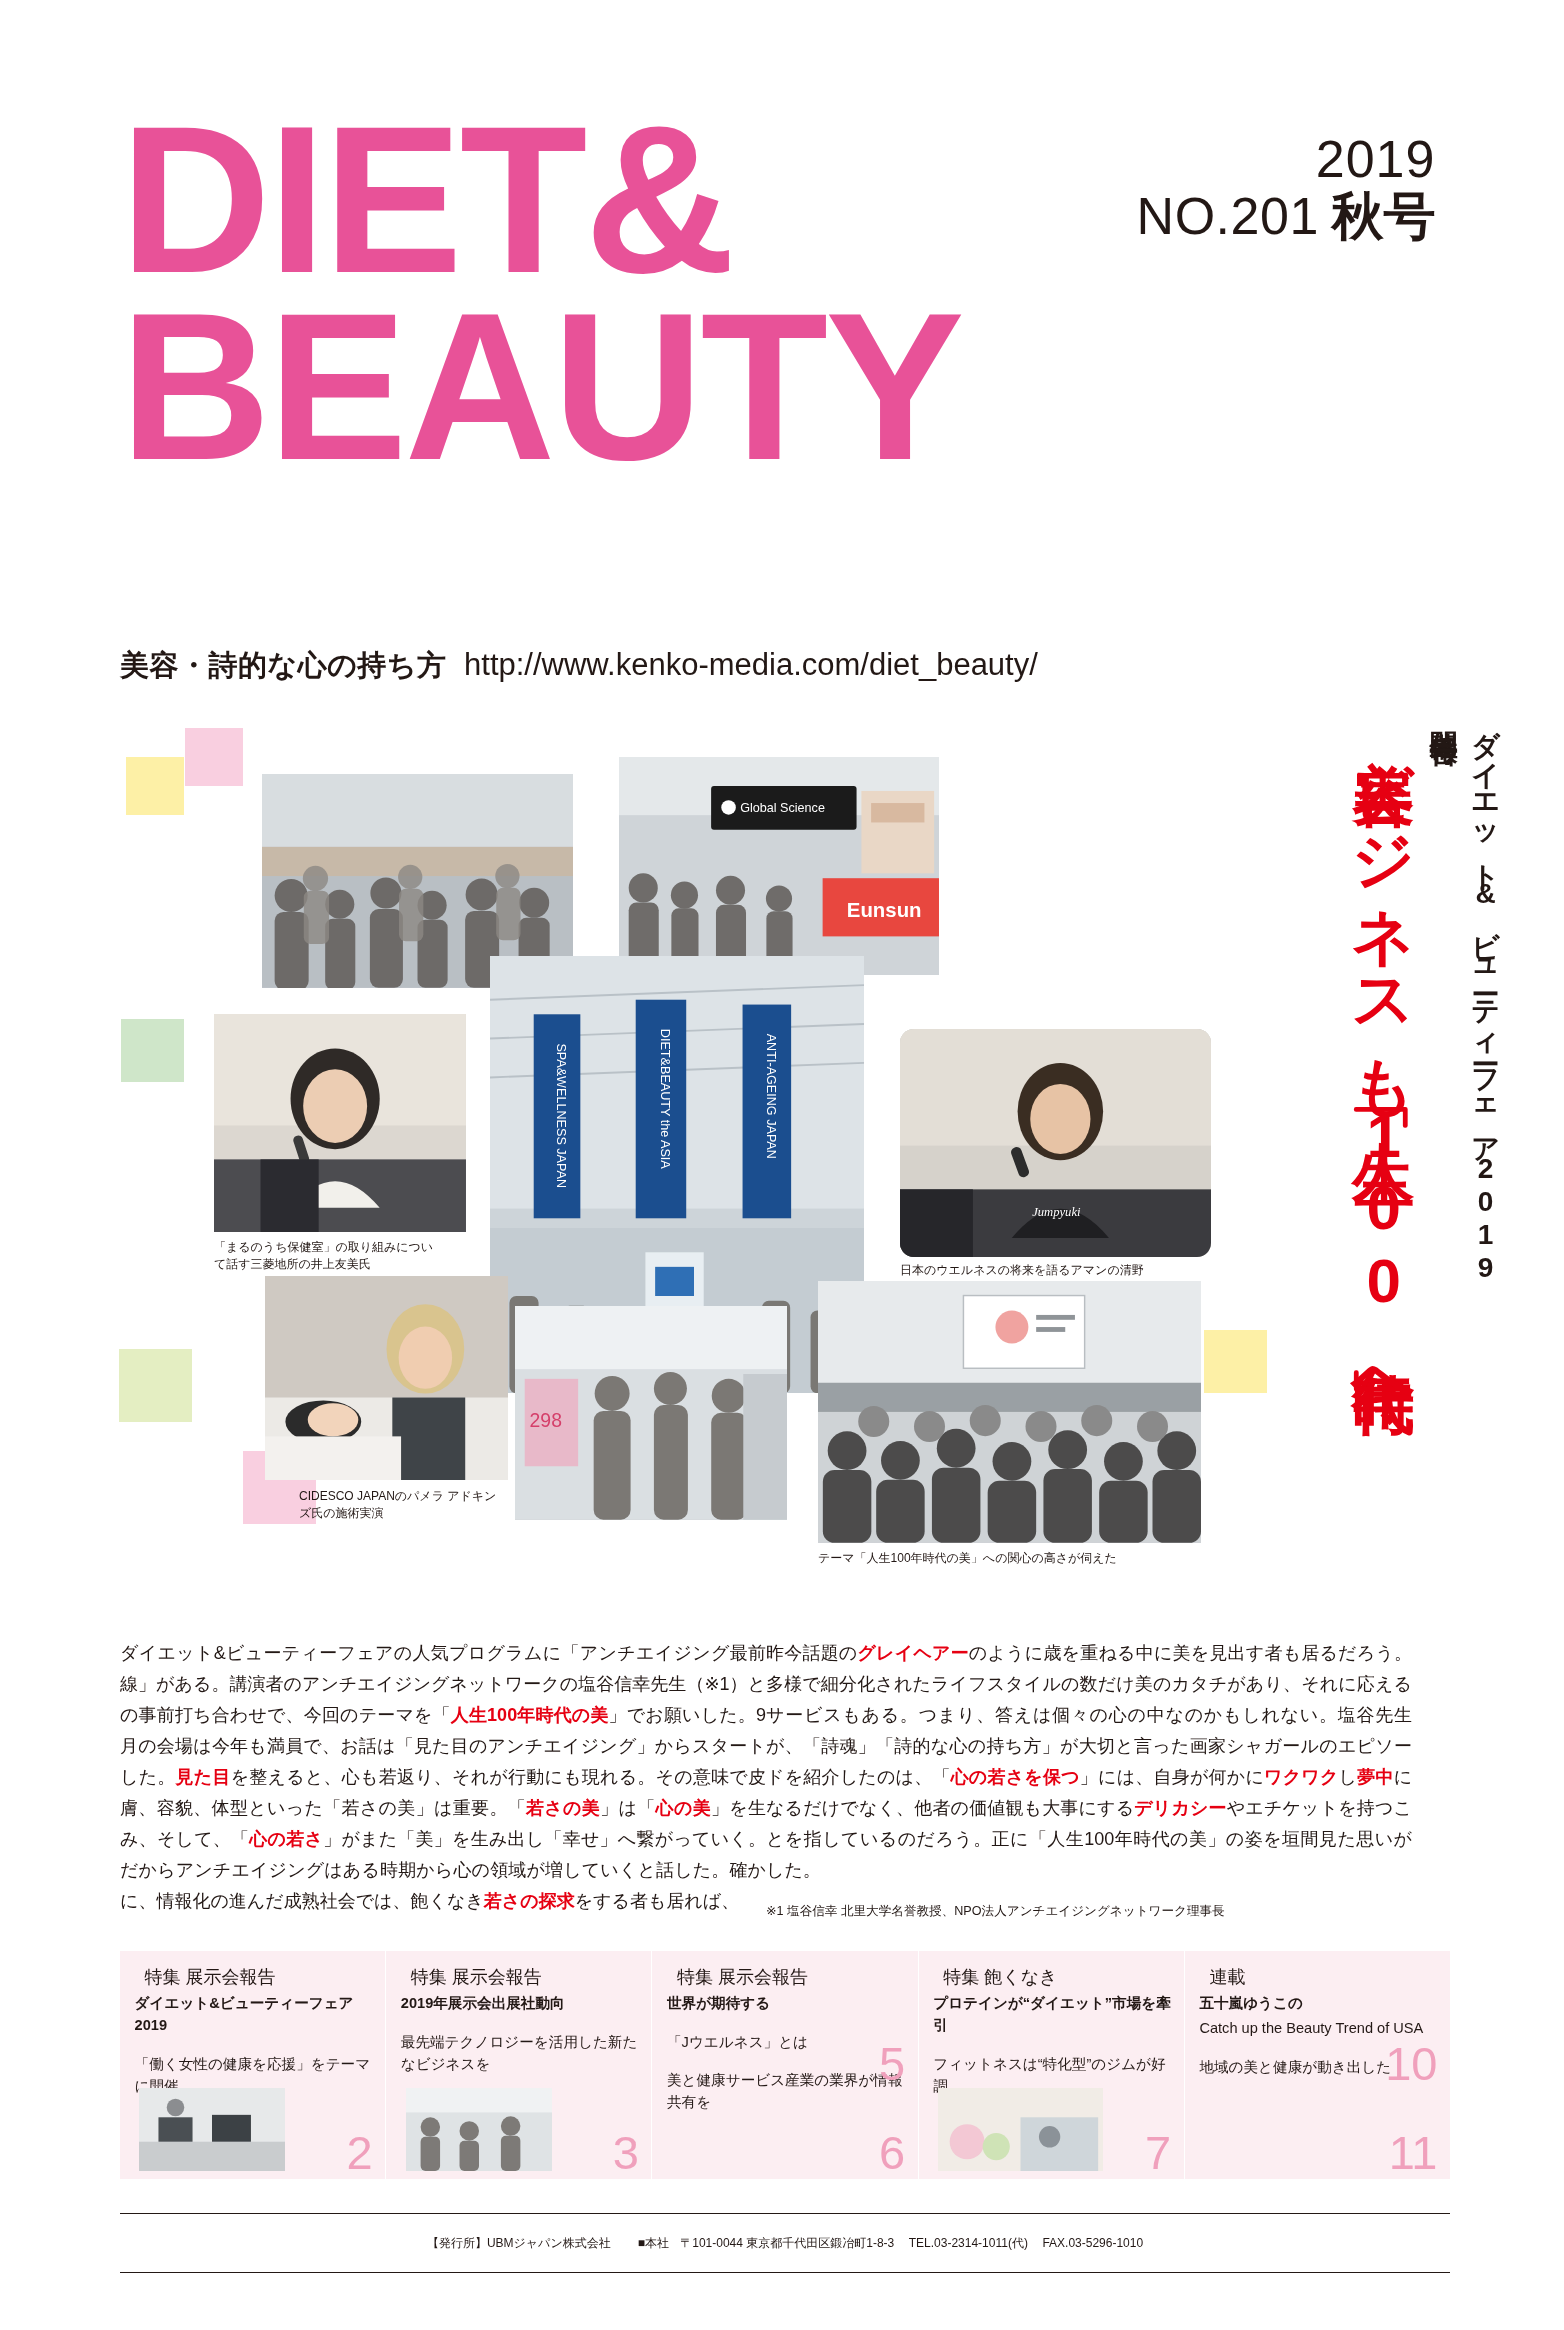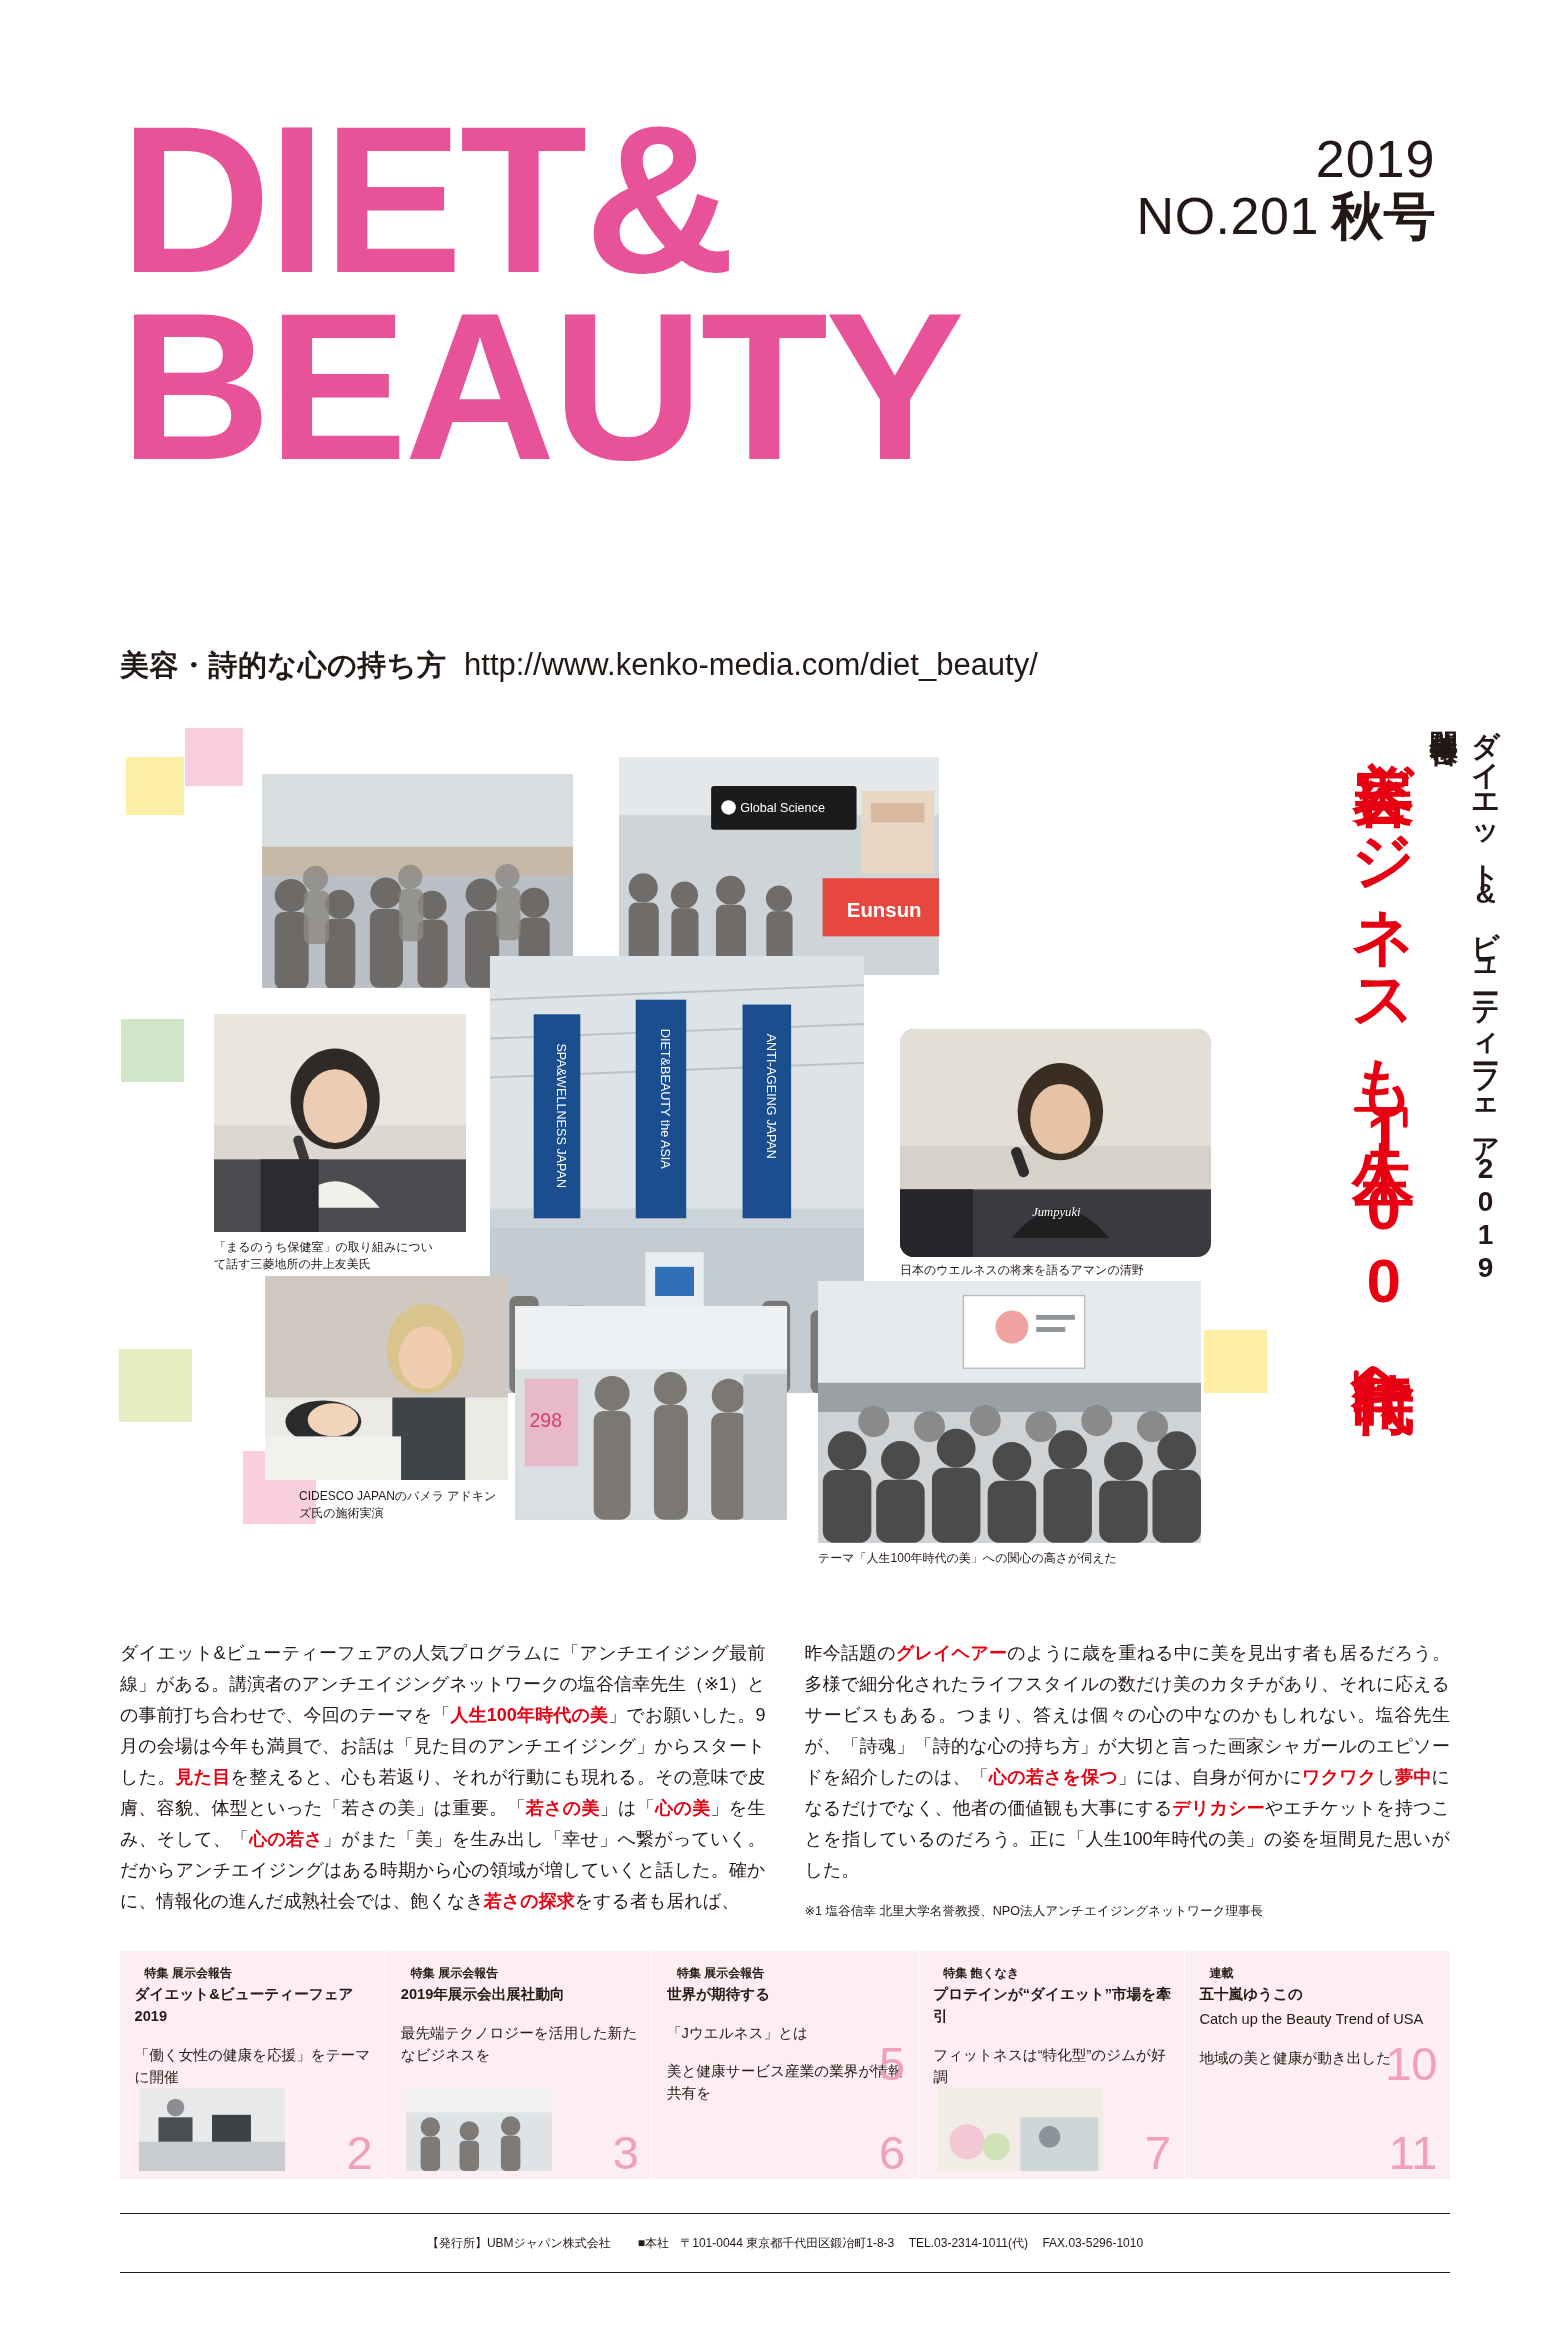--- a/index.html
+++ b/index.html
@@ -75,34 +75,34 @@
     writing-mode:vertical-rl;
     text-orientation:upright;
     font-weight:700;
     letter-spacing:2.9px;
     line-height:1.08;
   }
   .vtext.small{font-size:28px;color:#231815;margin-left:11.6px;letter-spacing:1.9px;}
   .vtext.big{font-size:62px;color:#e60012;margin-left:8.7px;letter-spacing:3.9px;}
 
   
-  .body-cols{position:absolute;left:120px;top:1638px;width:1330px;display:flex;gap:39px;}
+  .body-cols{position:absolute;left:120px;top:1638px;width:1330px;display:flex;}
   .col{width:646px;font-size:18px;line-height:1.72;text-align:justify;}
   .col p{margin:0;}
   .red{color:#e60012;font-weight:700;}
   .note{font-size:12.6px;margin-top:16.5px;line-height:1.5;}
 
   
   .index{
     position:absolute;left:120px;top:1951px;width:1330px;height:228px;
     background:#fceef2;display:flex;
   }
   .idx-col{position:relative;flex:1;padding:12.6px 12.6px 0 14.6px;box-sizing:border-box;}
   .idx-col + .idx-col{border-left:1px solid #ffffff;}
-  .idx-kicker{font-size:12px;font-weight:700;line-height:1.5;padding-left:10px;}
+  .idx-kicker{font-size:18px;font-weight:400;line-height:1.5;padding-left:10px;}
   .idx-kicker .tag{color:#231815;}
   .idx-title{font-size:14.6px;font-weight:700;line-height:1.5;margin-top:2.9px;}
   .idx-sub{font-size:14.6px;line-height:1.5;margin-top:16.5px;font-weight:400;}
   .pagenum{
     position:absolute;right:12.6px;bottom:2.9px;
     font-size:47px;color:#f0a0bc;font-weight:400;line-height:1;
   }
   .pagenum.mid{bottom:92px;}
   .idx-thumb{position:absolute;left:19.4px;bottom:7.8px;width:146px;height:83px;background:#c9ccd0;overflow:hidden;}
   .idx-thumb.wide{width:165px;}

